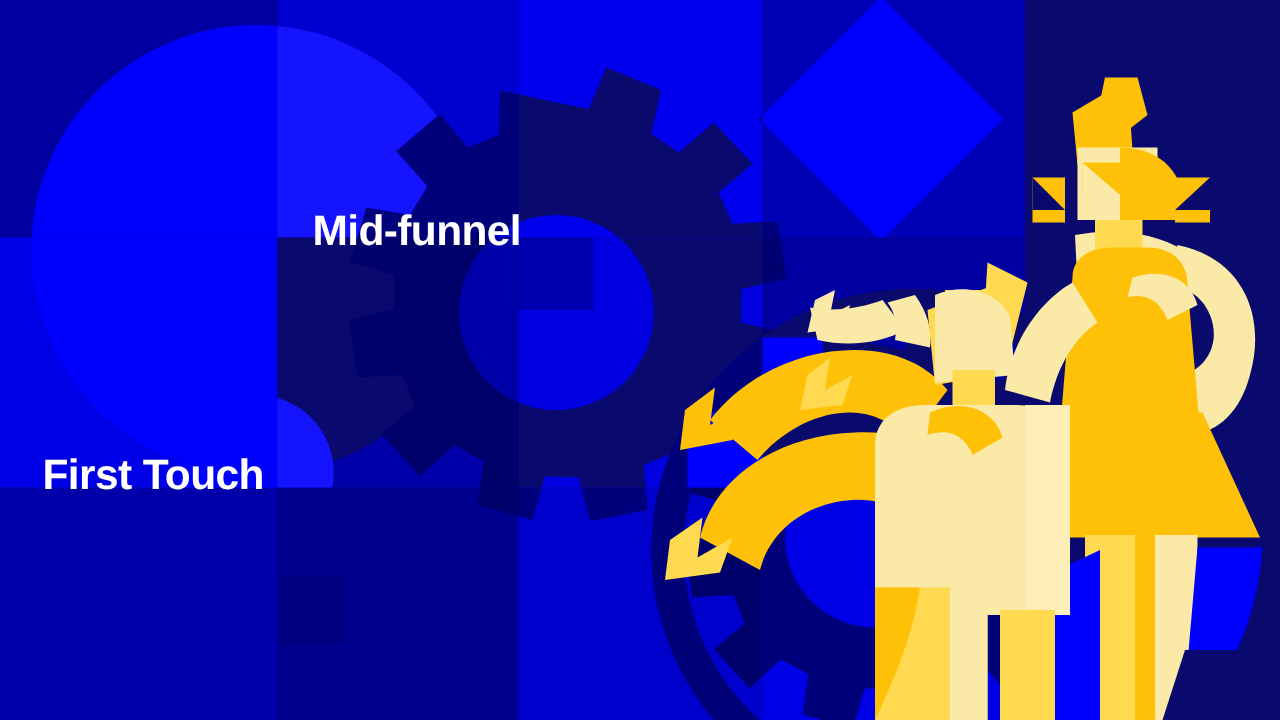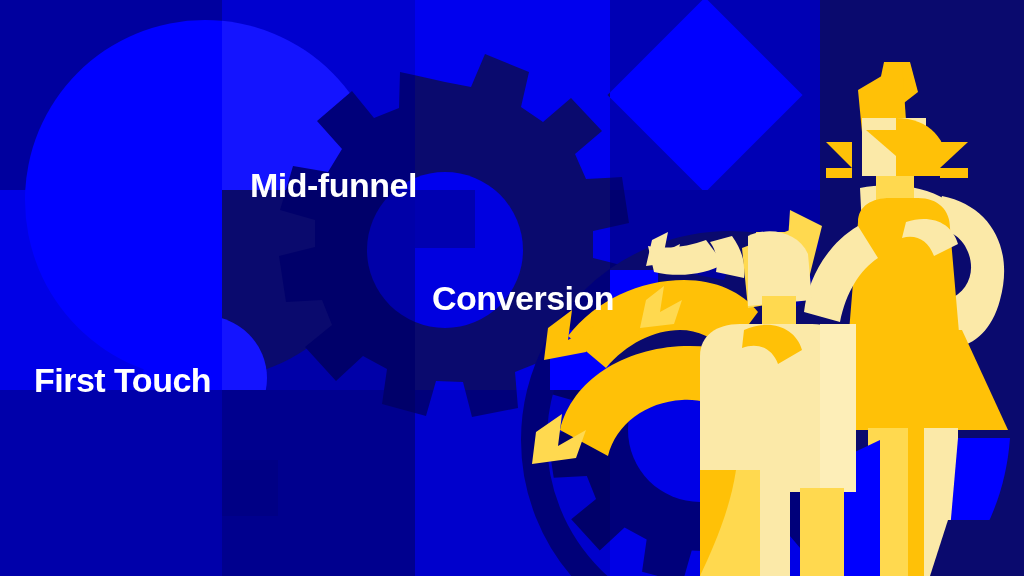--- a/index.html
+++ b/index.html
@@ -404,16 +404,15 @@
       <g>
         <path d="M948,520 L1024,520 L1024,576 L930,576 Z" fill="#0a0a6e"></path>
       </g>
 
     </g>
   </svg>
 
   <div class="label-layer">
     <div class="funnel-label lbl-first">First Touch</div>
     <div class="funnel-label lbl-mid">Mid-funnel</div>
-    <div class="funnel-label lbl-conv">Conversion</div>
   </div>
 
 </div>
 
 </body></html>

